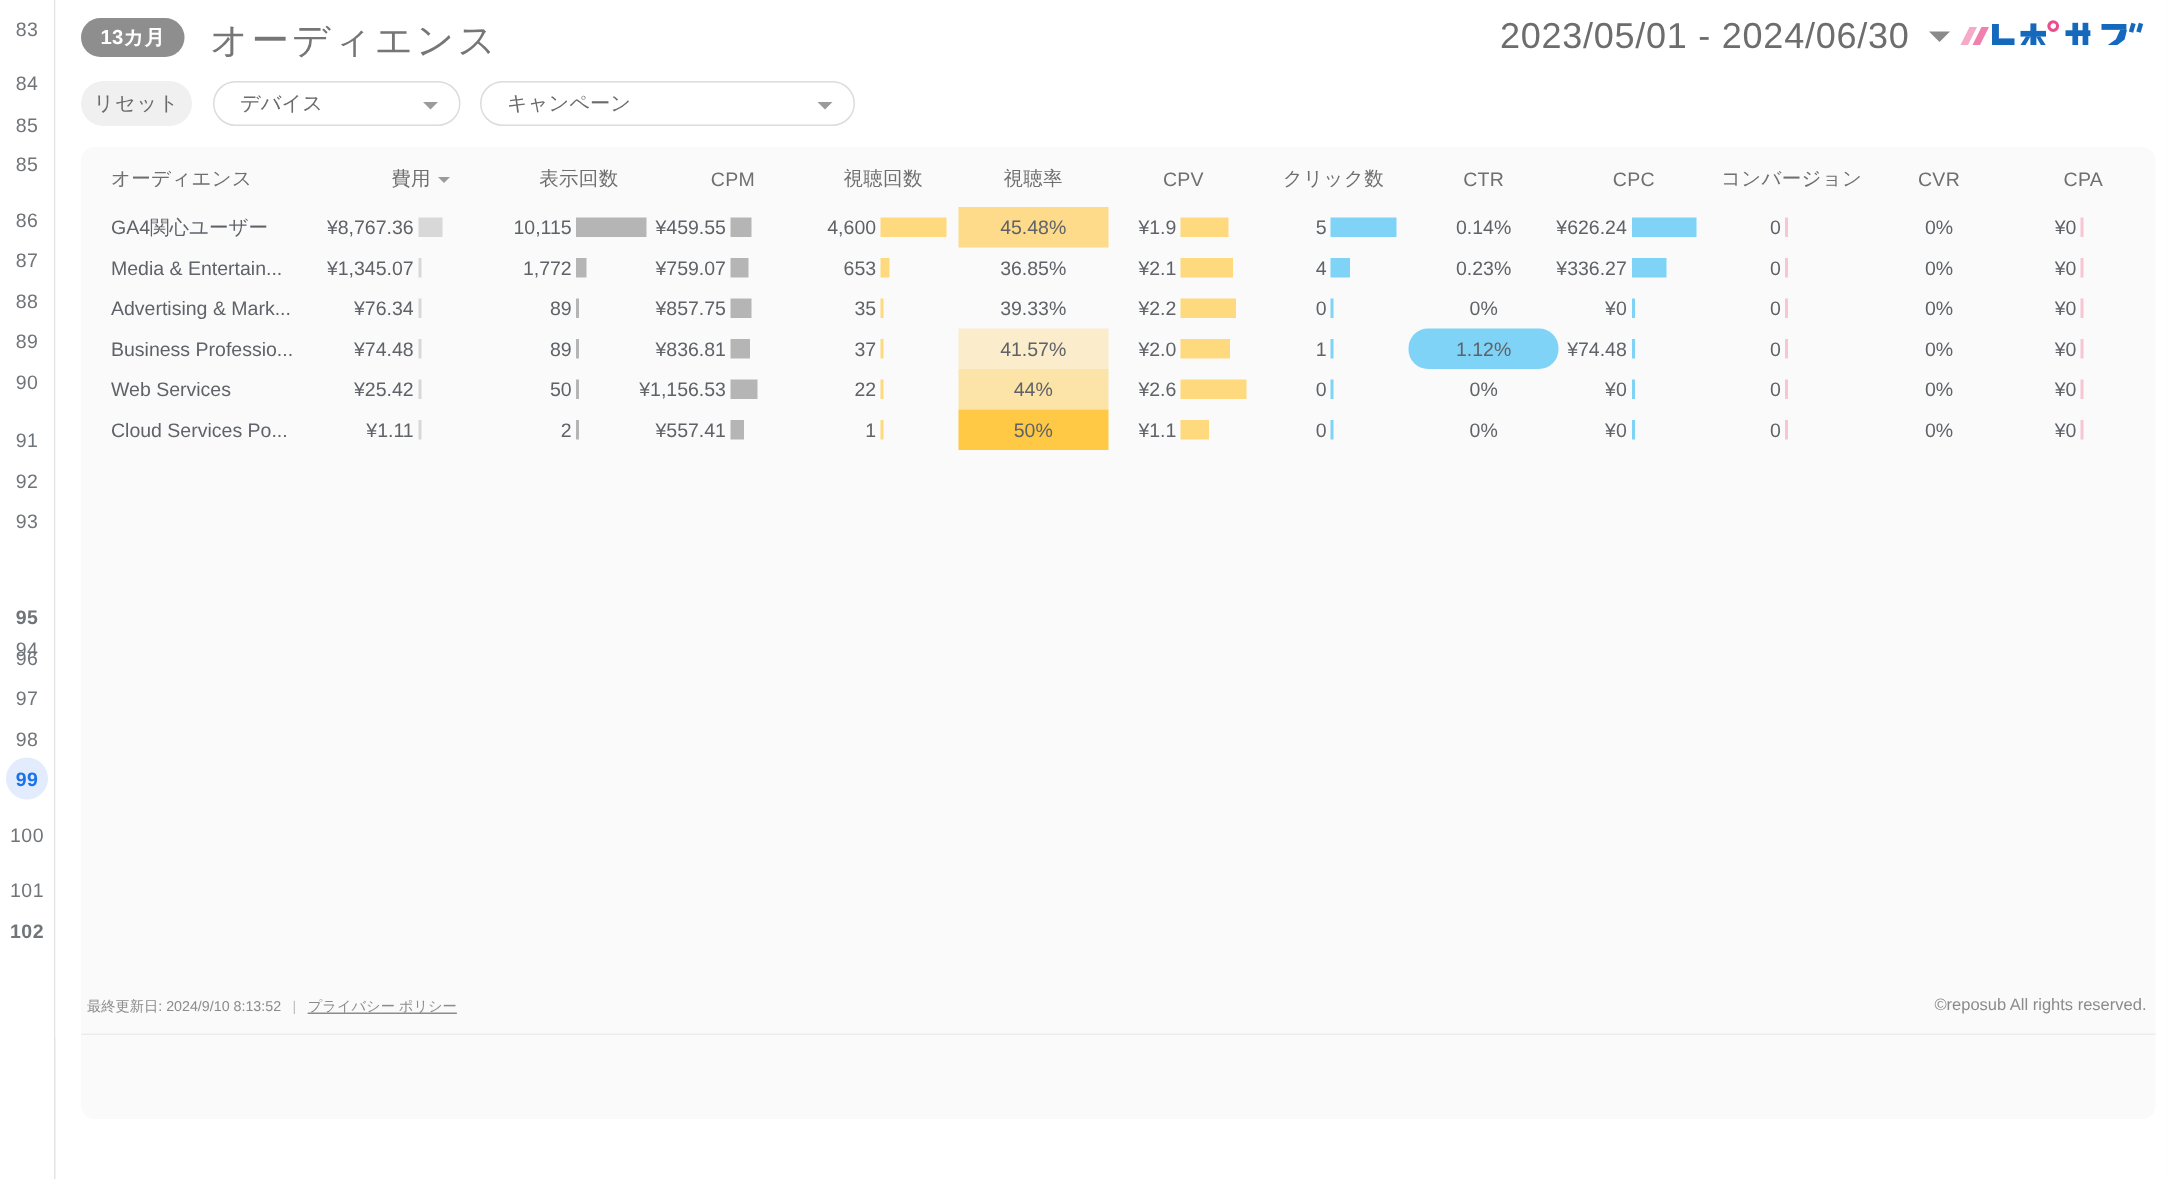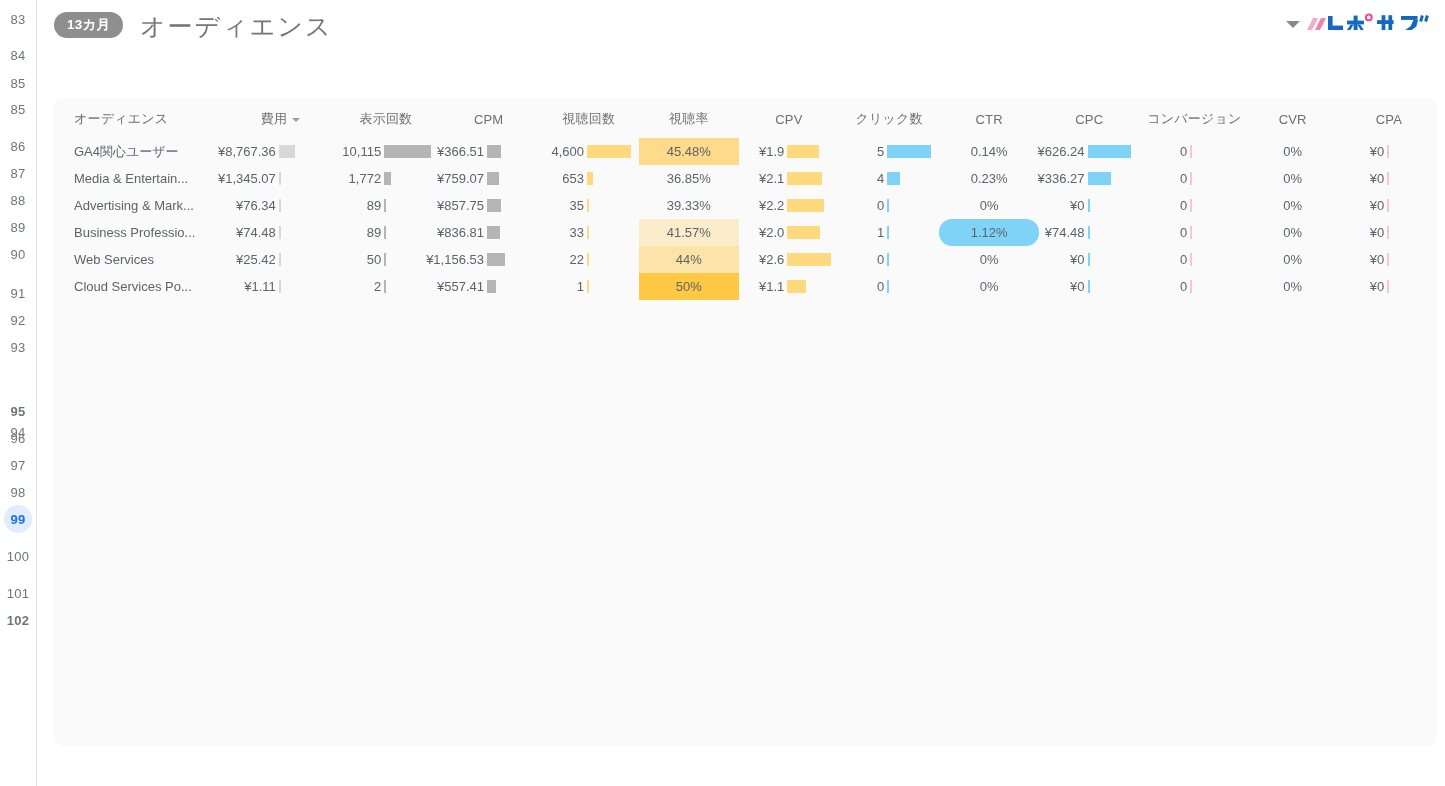--- a/index.html
+++ b/index.html
@@ -227,20 +227,21 @@
         <span class="bubble">102</span>
       </div>
     </div>
   <div id="gutter-divider"></div>
 
   <div id="page">
 
     <div id="header">
       <div id="badge-13m">13カ月</div>
       <div id="page-title">オーディエンス</div>
+      <div id="date-range">2023/05/01 - 2024/06/30</div>
       <div id="date-caret"></div>
 
       <div id="logo">
         <svg width="132" height="26" viewBox="0 0 132 26">
           <g>
             <polygon points="2,18 8,6 13,6 7,18" fill="#f4aac8"></polygon>
             <polygon points="10,18 16,6 21,6 15,18" fill="#f080ad"></polygon>
           </g>
           <g fill="#1569bd">
 
@@ -262,20 +263,33 @@
           </g>
           <g>
             <circle cx="63.8" cy="5.4" r="2.9" fill="none" stroke="#ec4d8d" stroke-width="2.1"></circle>
             <rect x="115" y="3.4" width="3" height="6.2" fill="#1569bd" transform="rotate(16 116.5 6.5)"></rect>
             <rect x="120" y="3.4" width="3" height="6.2" fill="#1569bd" transform="rotate(16 121.5 6.5)"></rect>
           </g>
         </svg>
       </div>
     </div>
 
+    <div id="filterbar">
+      <div class="pill" id="btn-reset">リセット</div>
+
+      <div class="pill select-pill" id="sel-device">
+        <span>デバイス</span>
+        <span class="select-caret"></span>
+      </div>
+
+      <div class="pill select-pill" id="sel-campaign">
+        <span>キャンペーン</span>
+        <span class="select-caret"></span>
+      </div>
+    </div>
 
     <div id="card">
       <table id="grid">
         <colgroup>
             <col style="width: 13.2%;">
             <col style="width: 8%;">
             <col style="width: 8%;">
             <col style="width: 7.6%;">
             <col style="width: 7.6%;">
             <col style="width: 7.6%;">
@@ -318,21 +332,21 @@
               <td>
                 <div class="metric">
                   <span class="num">10,115</span>
                   <span class="barwrap">
                     <span class="bar" style="width: 100%; background: rgb(181, 181, 181);"></span>
                   </span>
                 </div>
               </td>
               <td>
                 <div class="metric">
-                  <span class="num">¥366.51</span>
+                  <span class="num">¥459.55</span>
                   <span class="barwrap">
                     <span class="bar" style="width: 31%; background: rgb(181, 181, 181);"></span>
                   </span>
                 </div>
               </td>
               <td>
                 <div class="metric">
                   <span class="num">4,600</span>
                   <span class="barwrap">
                     <span class="bar" style="width: 100%; background: rgb(255, 217, 125);"></span>
@@ -560,21 +574,21 @@
               <td>
                 <div class="metric">
                   <span class="num">¥836.81</span>
                   <span class="barwrap">
                     <span class="bar" style="width: 30%; background: rgb(181, 181, 181);"></span>
                   </span>
                 </div>
               </td>
               <td>
                 <div class="metric">
-                  <span class="num">33</span>
+                  <span class="num">37</span>
                   <span class="barwrap">
                     <span class="bar" style="width: 2%; background: rgb(255, 217, 125);"></span>
                   </span>
                 </div>
               </td>
               <td class="heat" style="background: rgba(255, 200, 69, 0.25);"><span>41.57%</span></td>
               <td>
                 <div class="metric">
                   <span class="num">¥2.0</span>
                   <span class="barwrap">
@@ -770,15 +784,25 @@
                   <span class="barwrap">
                     <span class="bar" style="width: 2%; background: rgb(247, 198, 210);"></span>
                   </span>
                 </div>
               </td>
             </tr>
           </tbody>
       </table>
     </div>
 
+    <div id="footer">
+      <div id="footer-left">
+        <span>最終更新日:</span>
+        <span>2024/9/10 8:13:52</span>
+        <span id="footer-sep">|</span>
+        <a id="privacy-link" href="#">プライバシー ポリシー</a>
+      </div>
+      <div id="footer-right">©reposub All rights reserved.</div>
+      <div id="footer-rule"></div>
+    </div>
 
   </div>
 </div>
 
 </body></html>

